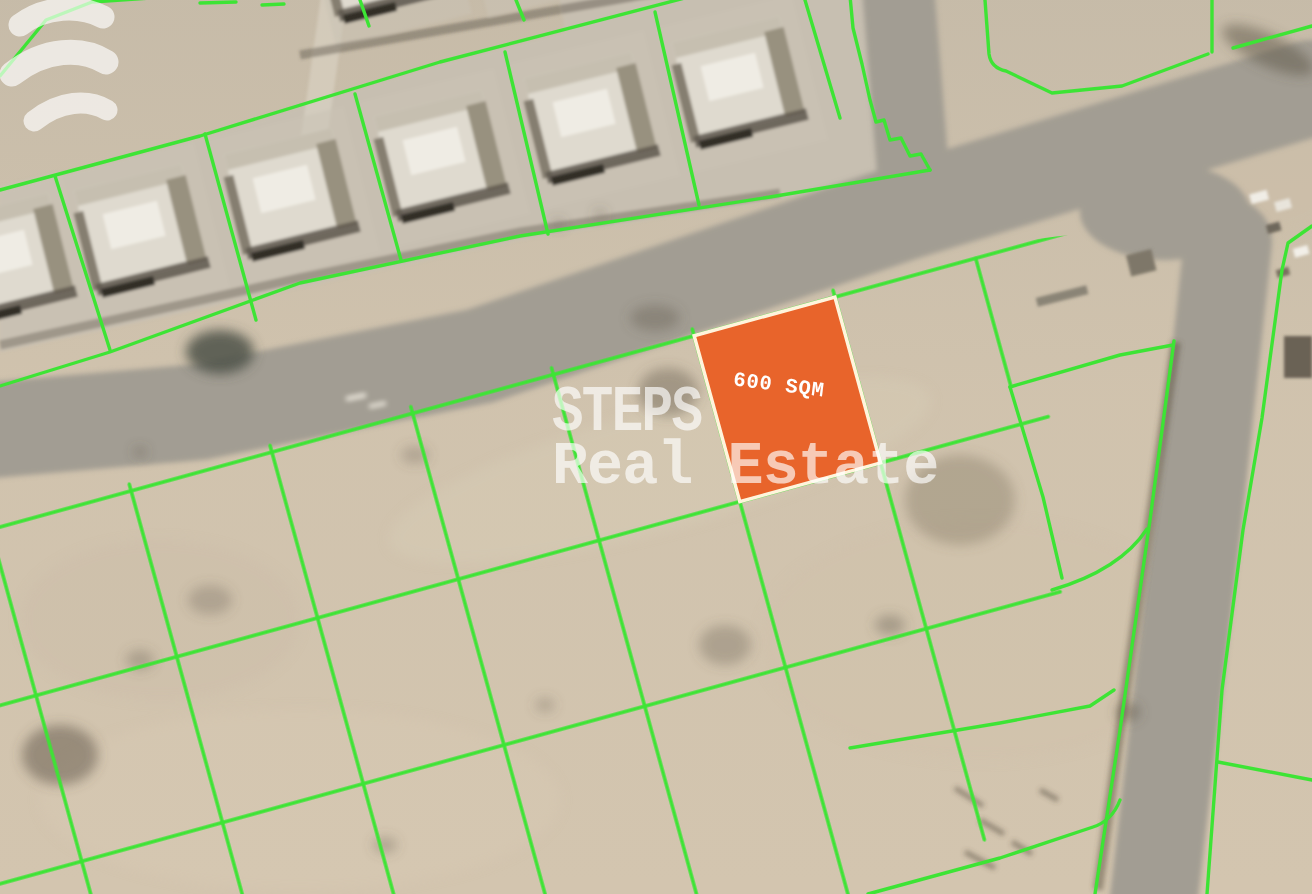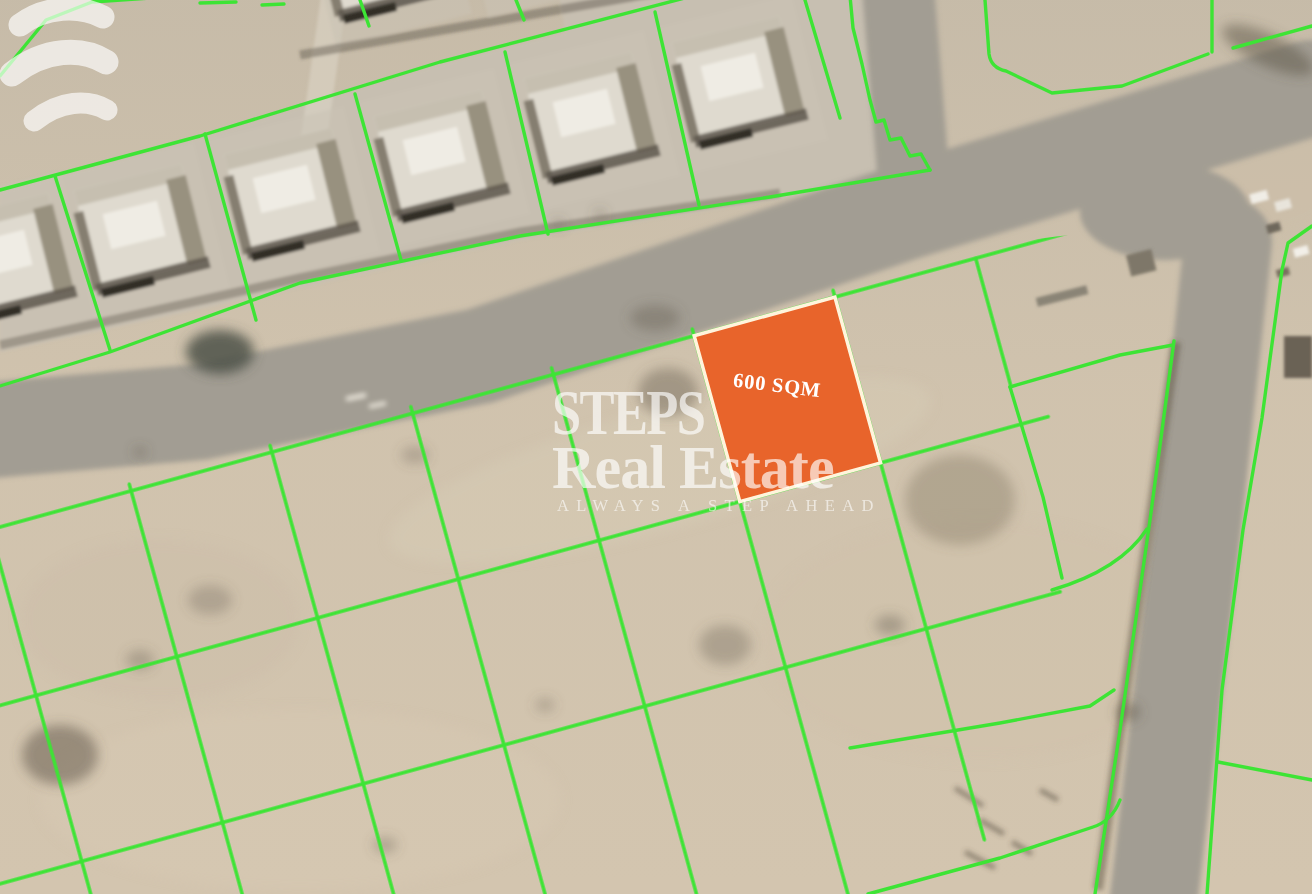--- a/index.html
+++ b/index.html
@@ -1,17 +1,17 @@
 <!DOCTYPE html>
 <html style="--plot-fill: #E8642B; --plot-border: #FFF4DC; --boundary-green: #3EE436; --road-gray: #A29D93; --sand: #D3C5AF; --watermark-white: #FFFFFF;"><head>
 <meta charset="utf-8">
 <style>
   html,body{margin:0;padding:0;background:#222;}
   #stage{position:relative;width:1312px;height:894px;overflow:hidden;
-         font-family:Liberation Serif, serif;}
+         font-family:Liberation Mono, monospace;}
   #stage svg{position:absolute;left:0;top:0;display:block;}
 
   
   .green{stroke:var(--boundary-green,#3EE436);fill:none;stroke-width:3.4;
          stroke-linejoin:round;stroke-linecap:round;}
   .sandbase{fill:var(--sand,#D3C5AF);}
   .road{stroke:var(--road-gray,#A29D93);fill:none;stroke-linecap:round;stroke-linejoin:round;}
   .plotfill{fill:var(--plot-fill,#E8642B);stroke:var(--plot-border,#FFF4DC);stroke-width:3.5;}
 
   
@@ -198,18 +198,17 @@
 <div class="overlay">
   <svg class="wm-logo" width="120" height="150" viewBox="0 0 120 150">
     <g stroke="rgba(255,255,255,0.66)" fill="none" stroke-linecap="round">
       <path d="M20,25 C45,6 80,5 103,17" stroke-width="23"></path>
       <path d="M12,74 C45,48 82,47 106,62" stroke-width="25"></path>
       <path d="M34,121 C60,100 88,99 107,110" stroke-width="21"></path>
     </g>
   </svg>
   <div class="wm-text wm-steps">STEPS</div>
   <div class="wm-text wm-real">Real Estate</div>
-  <div class="wm-text wm-tag">ALWAYS A STEP AHEAD</div>
 </div>
 
 <div class="label-600">600 SQM</div>
 
 </div>
 
 </body></html>

